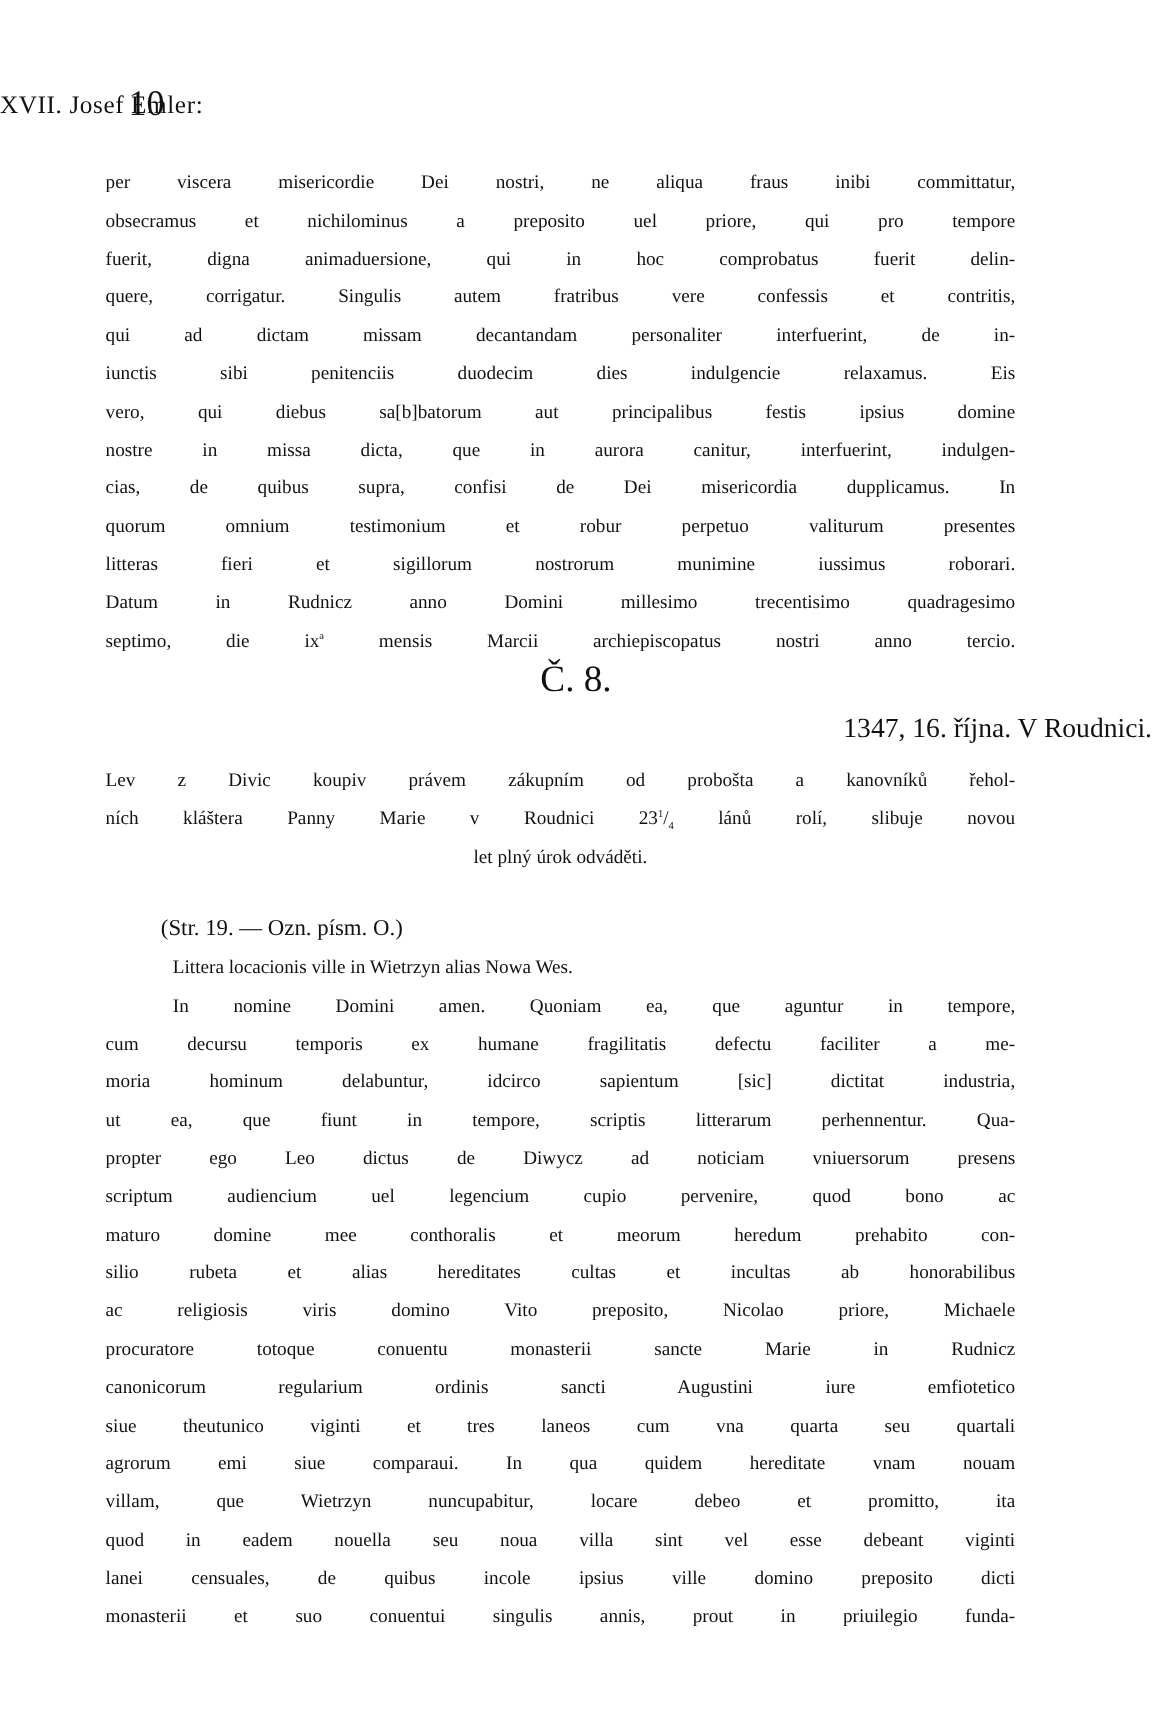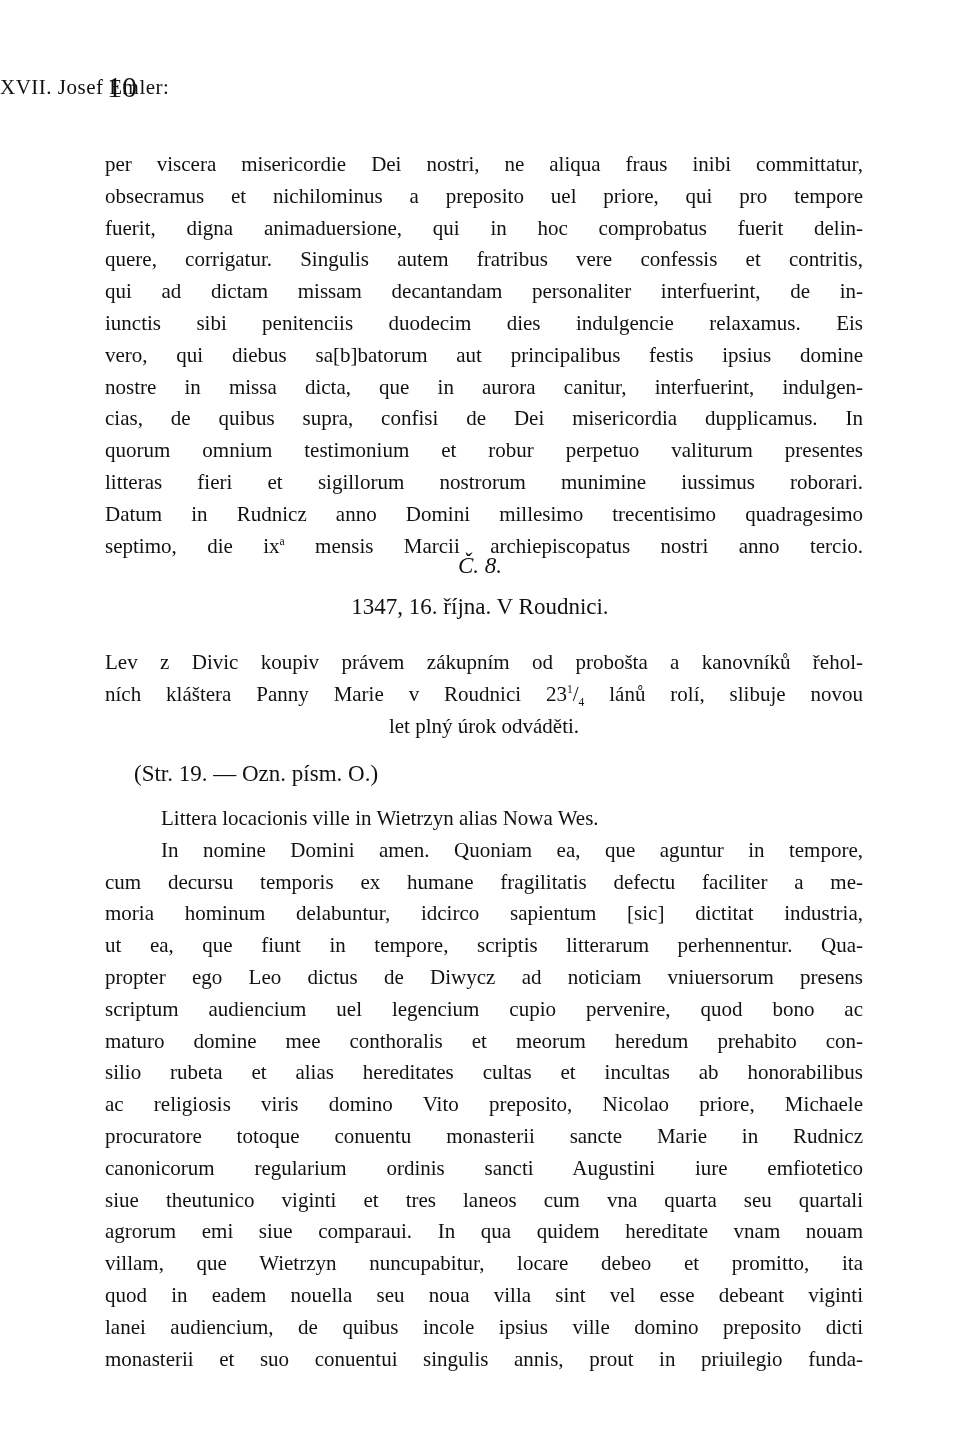--- a/index.html
+++ b/index.html
@@ -9,42 +9,42 @@
       color: #111111;
     }
     .page-number {
       position: absolute; left: 107px; top: 70px; font-size: 30px; line-height: 34px;
     }
     .running-head {
       position: absolute; left: 0; right: 0; top: 72px; 
       font-size: 21px; line-height: 30px; letter-spacing: 0.5px;
     }
     .block {
-      position: absolute; left: 105px; width: 758px;
-      font-size: 21px; line-height: 31.8px; margin-top: 12px;
+      position: absolute; left: 88px; width: 758px;
+      font-size: 16px; line-height: 31.8px;
     }
     .line {
       display: block; white-space: nowrap; text-align: justify; text-align-last: justify;
       height: 31.8px;
     }
     .line.last { text-align-last: left; }
     .line.center { text-align: center; text-align-last: center; }
     .indent { padding-left: 56px; }
     .p1 { top: 137px; }
     .heading-num {
       position: absolute; left: 0; right: 0; top: 550px; text-align: center;
-      font-size: 23px; line-height: 32px; font-style: italic;
+      font-size: 31px; line-height: 32px;
     }
     .heading-date {
-      position: absolute; left: 0; right: 0; top: 591px; text-align: center;
+      position: absolute; left: 0; right: 0; top: 591px; text-align: right;
       font-size: 23px; line-height: 32px;
     }
     .regest { top: 635px; }
     .source {
-      position: absolute; left: 134px; top: 760px; font-size: 23px; line-height: 28px;
+      position: absolute; left: 134px; top: 760px; font-size: 19px; line-height: 28px;
     }
     .p2 { top: 791px; }
     sup { font-size: 0.55em; vertical-align: super; line-height: 0; }
     sub { font-size: 0.55em; line-height: 0; }
   </style>
 </head>
 <body>
 
 <div class="page-number">10</div>
 <div class="running-head">XVII. Josef Emler:</div>
@@ -90,15 +90,15 @@
   <span class="line">scriptum audiencium uel legencium cupio pervenire, quod bono ac</span>
   <span class="line">maturo domine mee conthoralis et meorum heredum prehabito con-</span>
   <span class="line">silio rubeta et alias hereditates cultas et incultas ab honorabilibus</span>
   <span class="line">ac religiosis viris domino Vito preposito, Nicolao priore, Michaele</span>
   <span class="line">procuratore totoque conuentu monasterii sancte Marie in Rudnicz</span>
   <span class="line">canonicorum regularium ordinis sancti Augustini iure emfiotetico</span>
   <span class="line">siue theutunico viginti et tres laneos cum vna quarta seu quartali</span>
   <span class="line">agrorum emi siue comparaui. In qua quidem hereditate vnam nouam</span>
   <span class="line">villam, que Wietrzyn nuncupabitur, locare debeo et promitto, ita</span>
   <span class="line">quod in eadem nouella seu noua villa sint vel esse debeant viginti</span>
-  <span class="line">lanei audiencium, de quibus incole ipsius ville domino preposito dicti</span>
+  <span class="line">lanei censuales, de quibus incole ipsius ville domino preposito dicti</span>
   <span class="line">monasterii et suo conuentui singulis annis, prout in priuilegio funda-</span>
 </div>
 
 </body></html>

